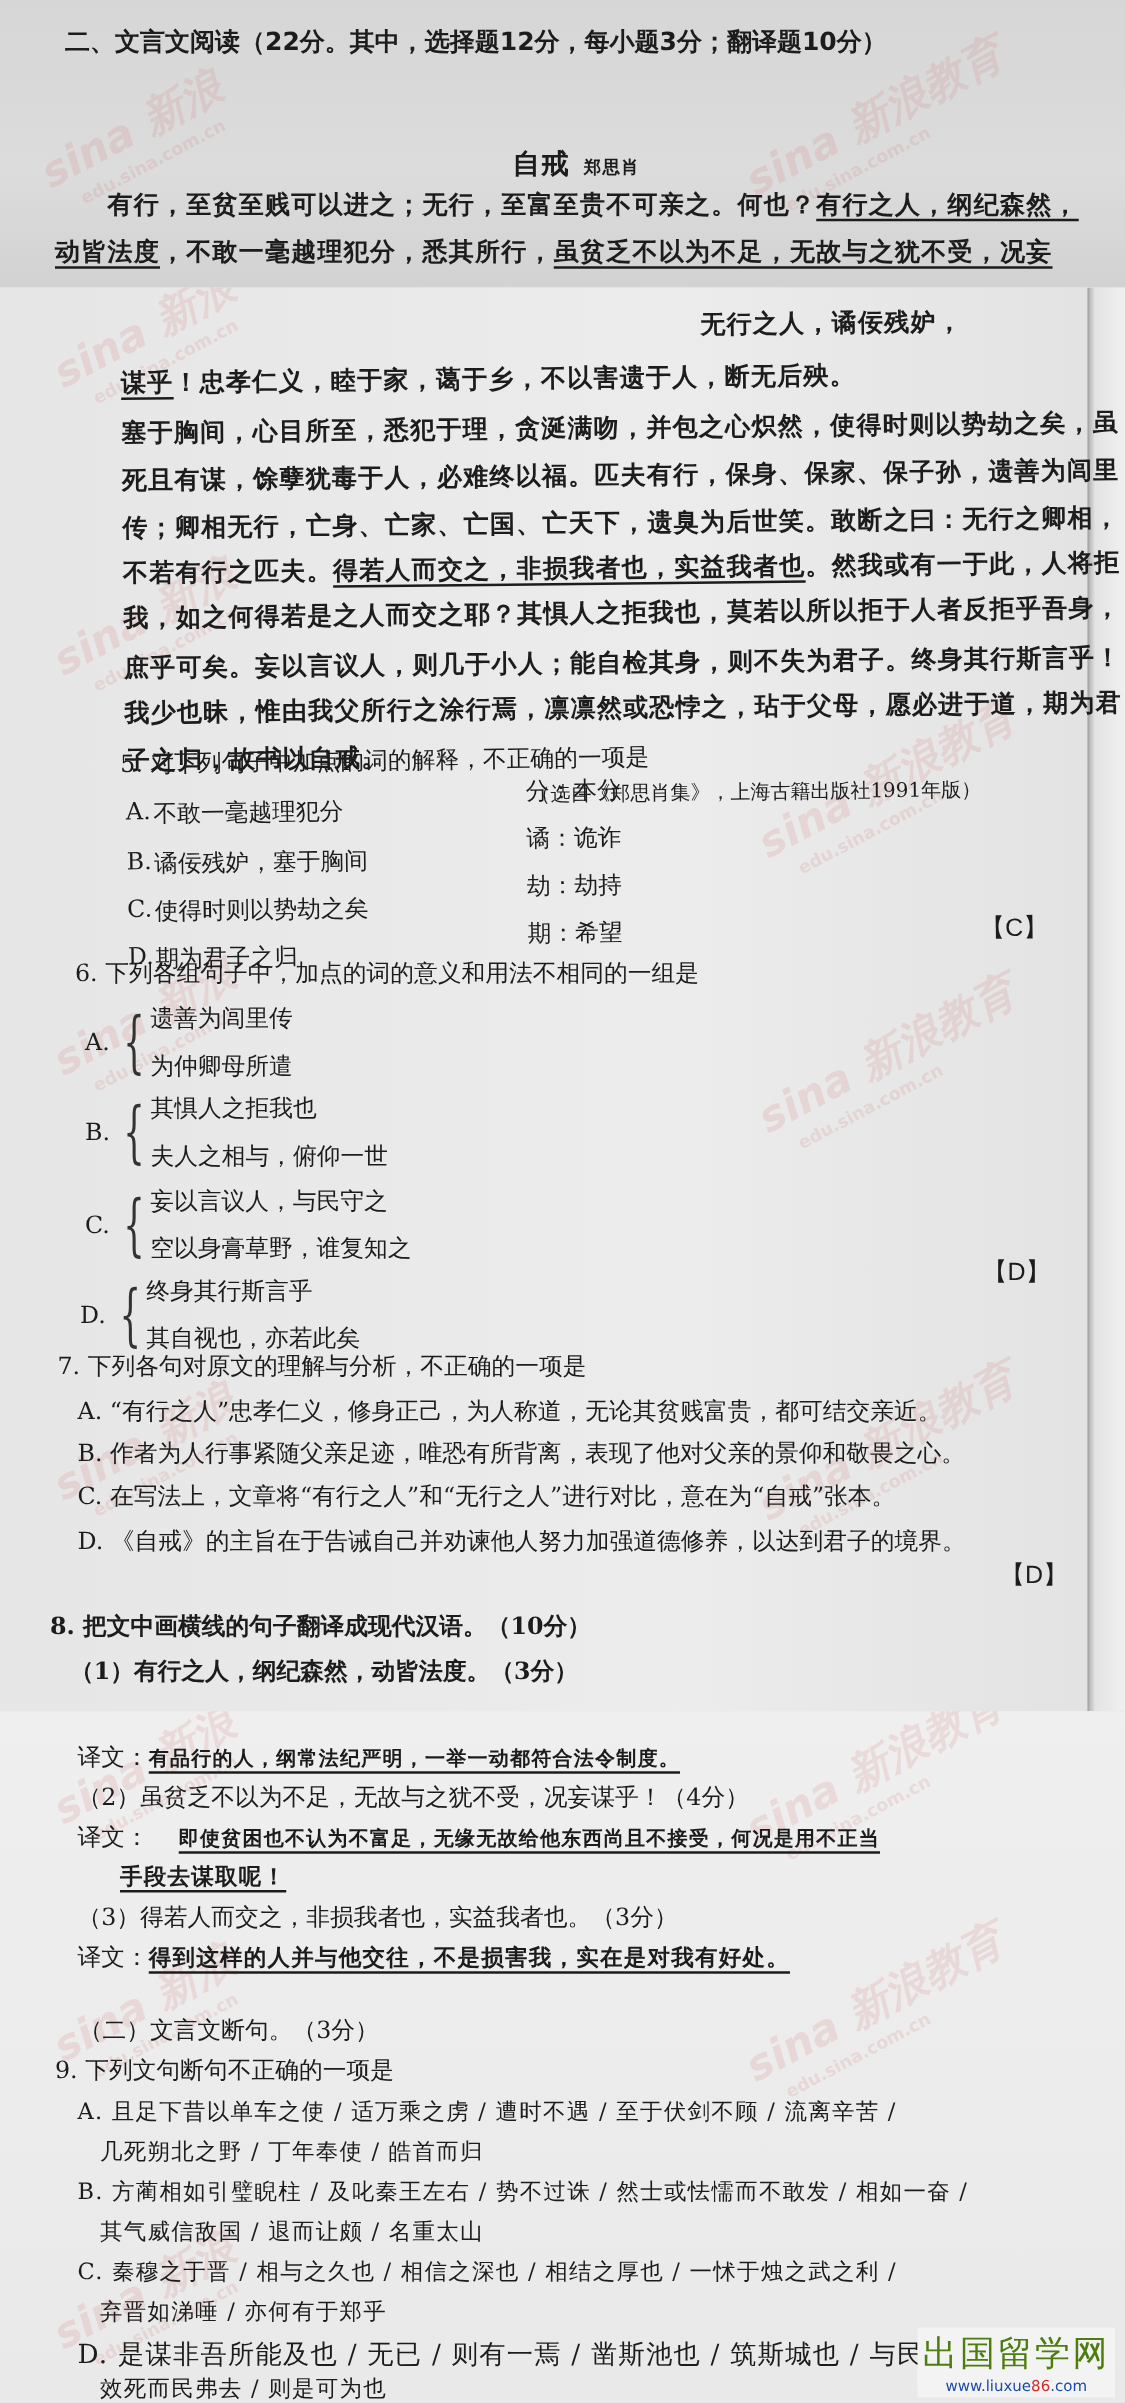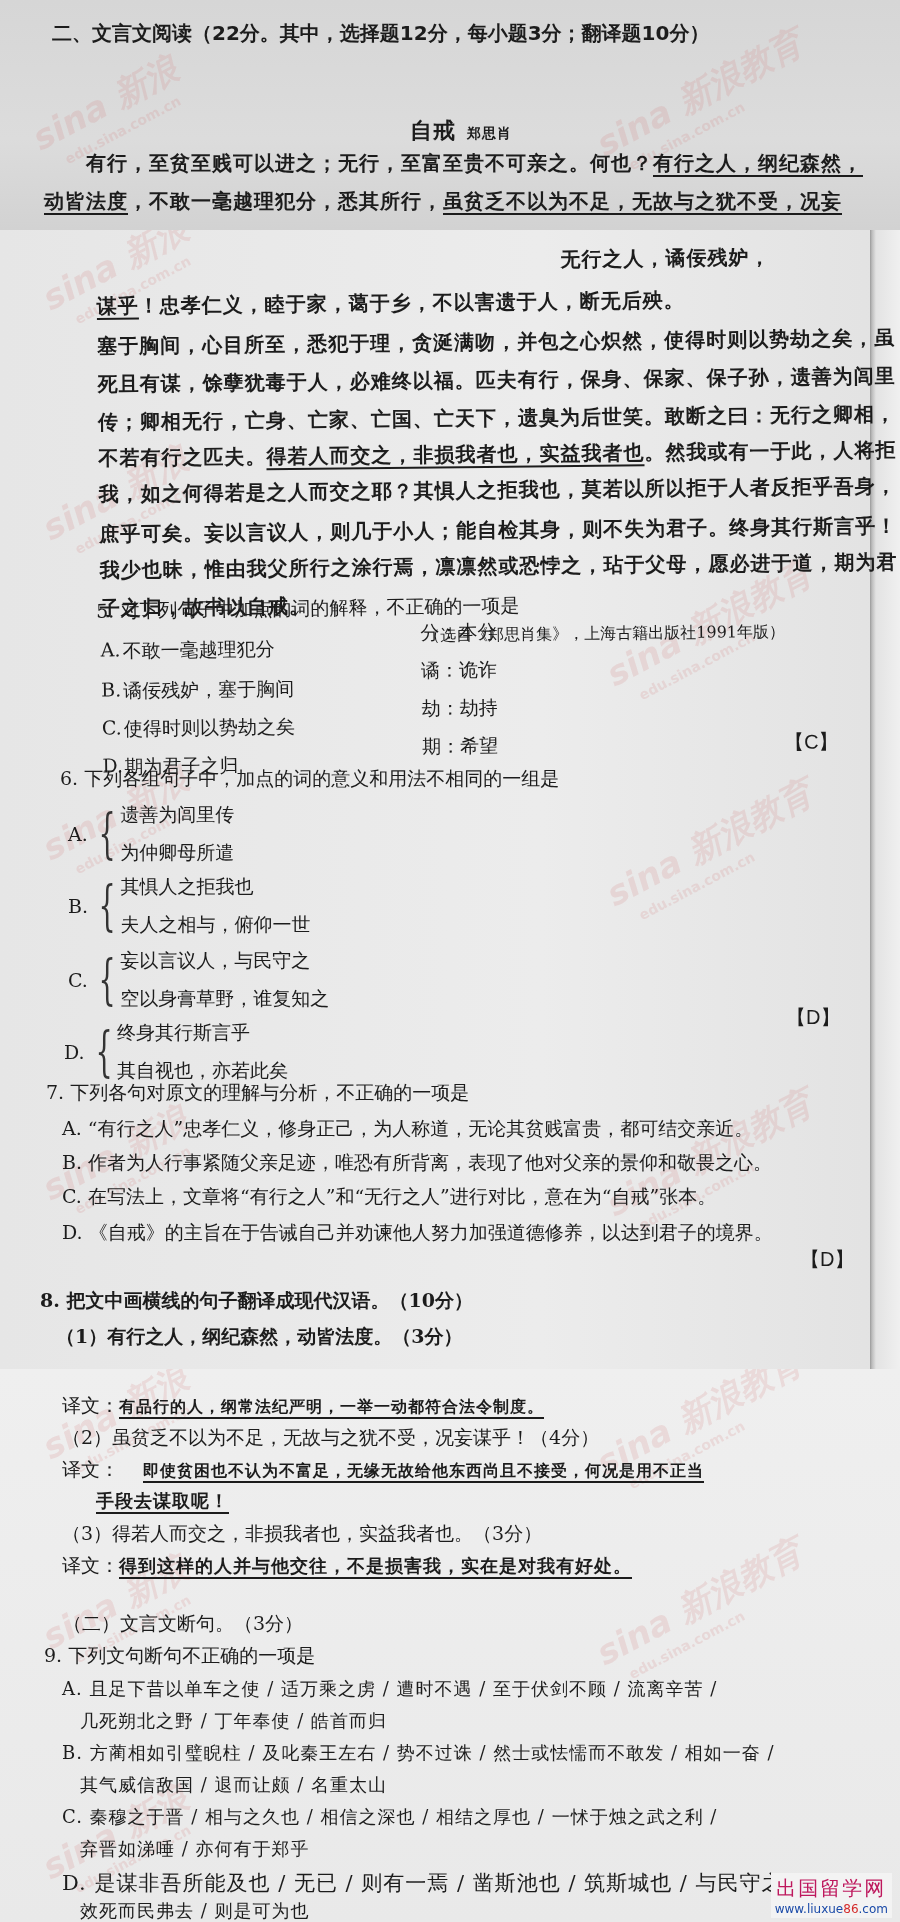--- a/index.html
+++ b/index.html
@@ -23,21 +23,21 @@
   .body-kai { font-family: "DejaVu Serif", serif; font-size: 20px; letter-spacing: 1px; font-weight: bold; }
   .body-song { font-family: "DejaVu Serif", serif; font-size: 19px; }
   .ans { font-family: "Liberation Sans", sans-serif; font-size: 20px; }
 
   .brace-group { position: absolute; display: flex; align-items: center; }
   .brace-label { font-size: 19px; margin-right: 2px; }
   .brace { font-size: 54px; font-weight: 100; line-height: 1; transform: scaleX(0.5); margin-right: -4px; color: #333; }
   .brace-lines { display: flex; flex-direction: column; gap: 12px; }
 
   .logo { position: absolute; right: 8px; bottom: 4px; background: #f3f3f3; padding: 2px 4px; text-align: center; }
-  .logo .cn { font-family: "DejaVu Sans", sans-serif; font-size: 20px; color: #be185d; letter-spacing: 2px; }
+  .logo .cn { font-family: "DejaVu Sans", sans-serif; font-size: 28px; color: #4d7c0f; letter-spacing: 2px; }
   .logo .url { font-family: "DejaVu Sans", sans-serif; font-size: 12px; color: #1a4aa8; }
   .logo .url .red { color: #d42a2a; }
 </style>
 </head>
 <body>
 
 <div class="seg seg1">
   <div class="wm" style="left:30px;top:80px;"><span class="big">sina 新浪</span><span class="small">edu.sina.com.cn</span></div>
   <div class="wm" style="left:590px;top:70px;"><span class="big">sina 新浪教育</span><span class="small">edu.sina.com.cn</span></div>
 

